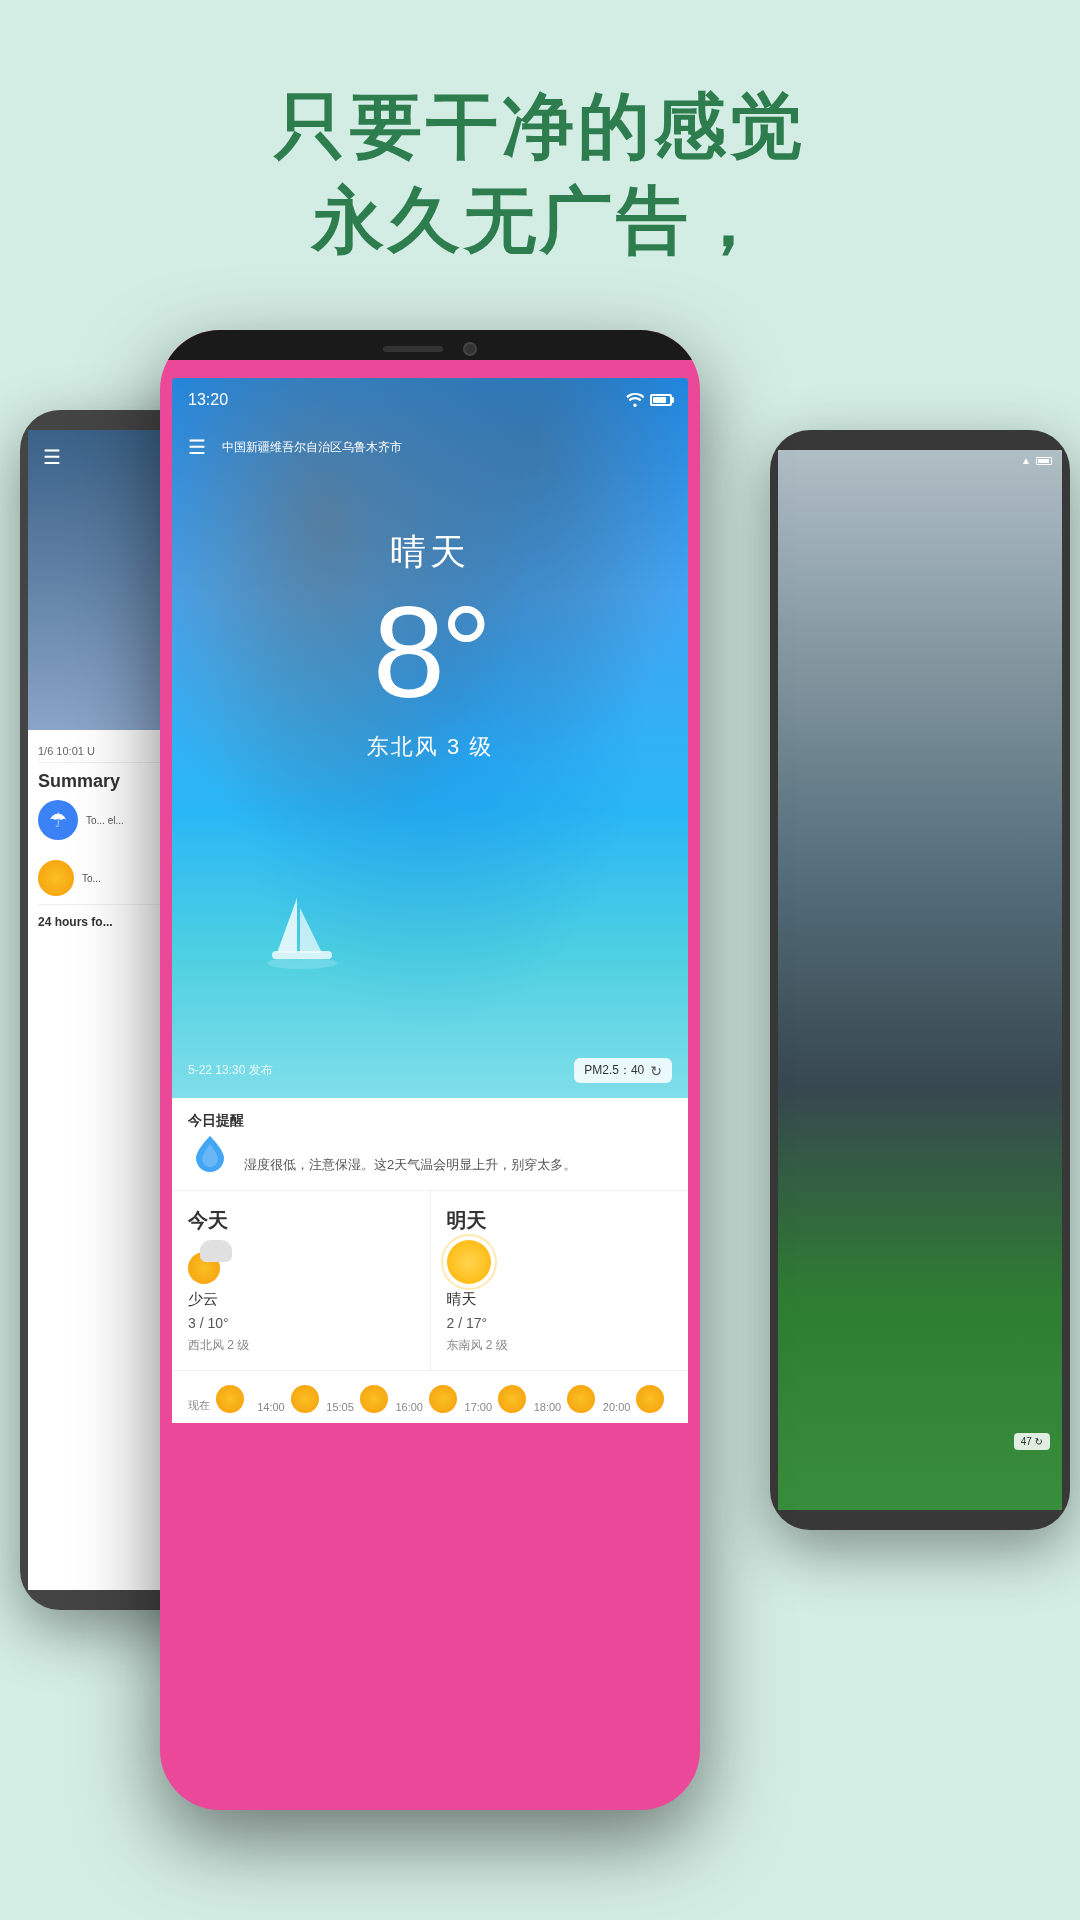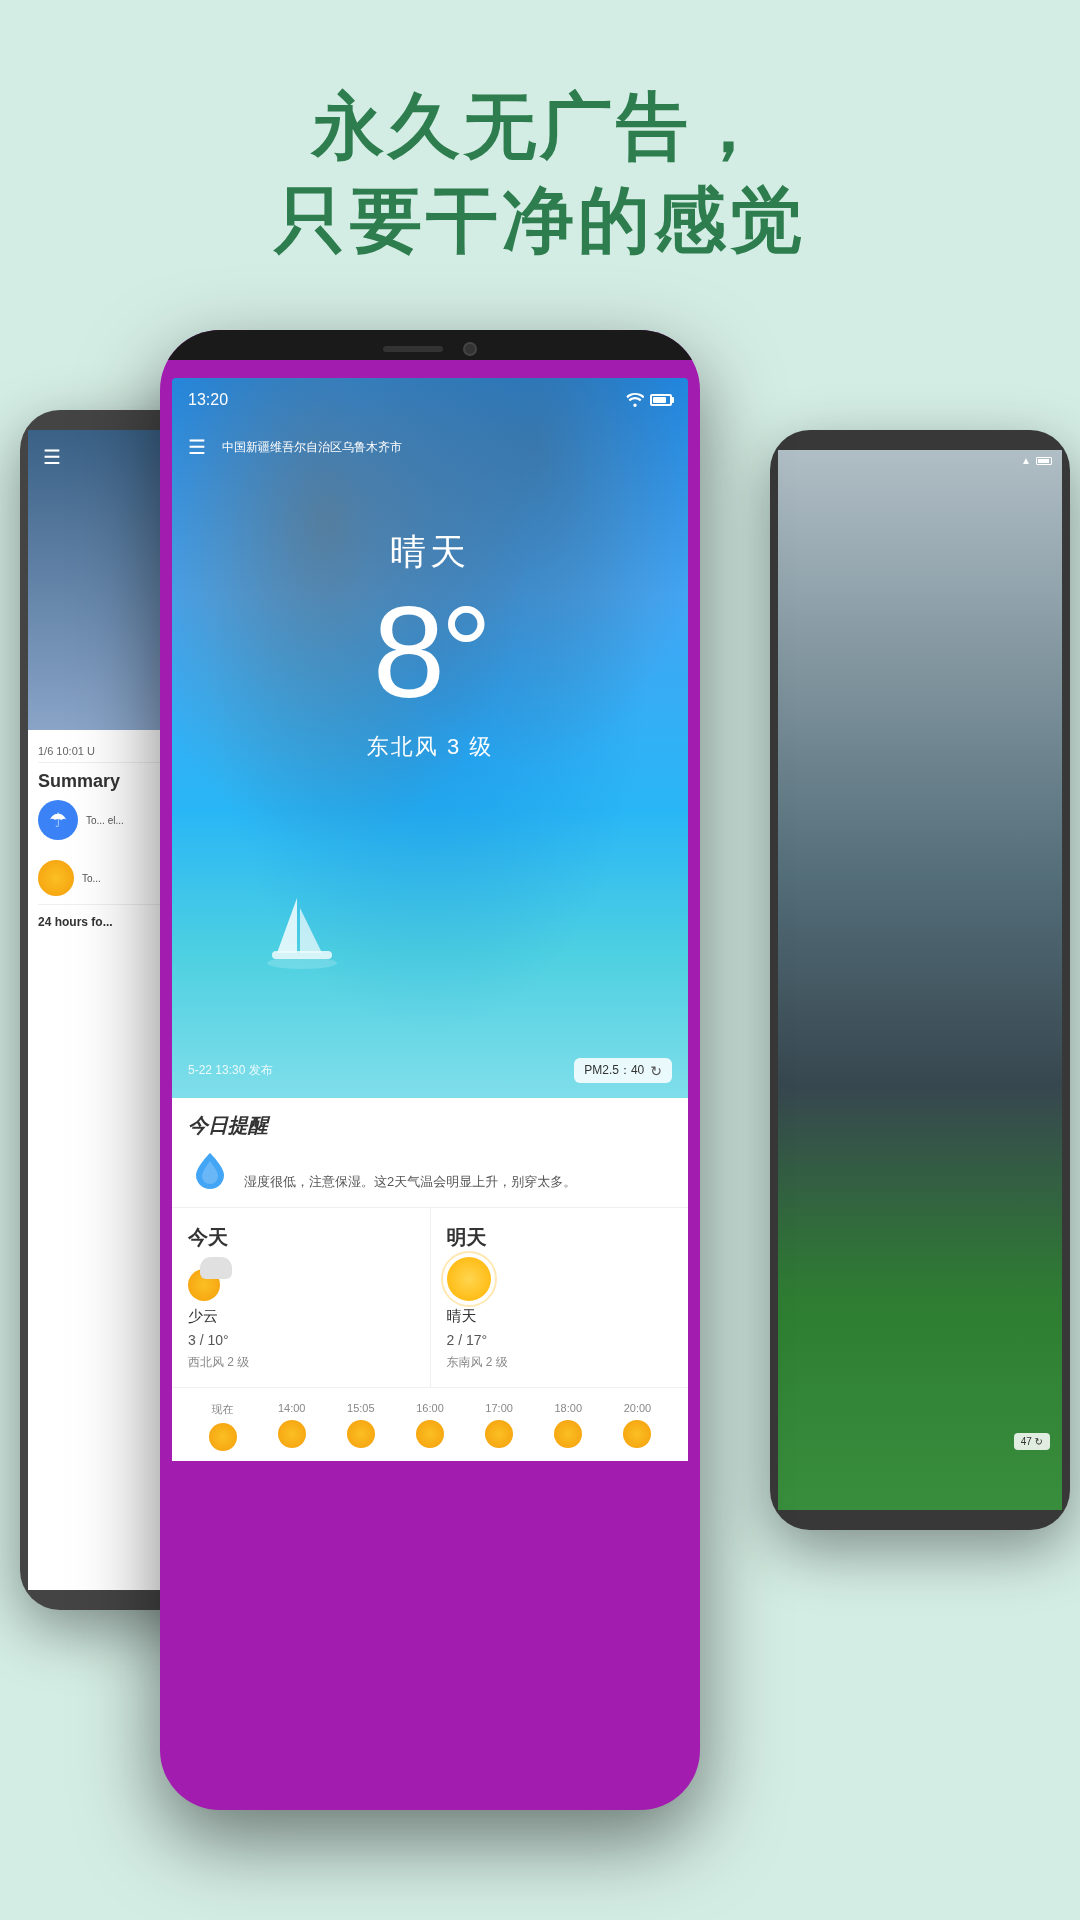--- a/index.html
+++ b/index.html
@@ -139,21 +139,21 @@
       color: #333;
     }
 
     
     .phone-center {
       position: absolute;
       left: 160px;
       top: 0;
       width: 540px;
       height: 1480px;
-      background: #a21caf;
+      background: #ec4899;
       border-radius: 60px;
       overflow: hidden;
       box-shadow: 0 30px 80px rgba(0,0,0,0.5);
       z-index: 10;
     }
     .phone-center-top-bar {
       height: 30px;
       background: #1a1a1a;
       border-radius: 60px 60px 0 0;
       display: flex;
@@ -357,25 +357,24 @@
     .weather-panel {
       background: white;
       padding: 0;
     }
 
     .today-reminder {
       padding: 14px 16px;
       border-bottom: 1px solid #f0f0f0;
     }
     .reminder-title {
-      font-size: 20px;
+      font-size: 14px;
       font-weight: bold;
       color: #333;
-      margin-bottom: 10px;
-      font-style: italic;
+      margin-bottom: 2px;
     }
     .reminder-content {
       display: flex;
       align-items: flex-end;
       gap: 12px;
     }
     .drop-icon {
       width: 44px;
       height: 44px;
       flex-shrink: 0;
@@ -465,22 +464,22 @@
       margin-bottom: 12px;
     }
     .hours-row {
       display: flex;
       gap: 0;
       overflow: hidden;
     }
     .hour-item {
       flex: 1;
       display: flex;
-      flex-direction: column;
-      align-items: center;
+      flex-direction: row;
+      align-items: flex-end;
       gap: 6px;
     }
     .hour-label {
       font-size: 11px;
       color: #888;
     }
     .hour-icon {
       width: 28px;
       height: 28px;
       background: radial-gradient(circle, #fbbf24, #f59e0b);
@@ -565,22 +564,22 @@
       position: absolute;
       top: -6px; left: -6px; right: -6px; bottom: -6px;
       border-radius: 50%;
       border: 2px solid rgba(255,180,0,0.3);
     }
   </style>
 </head>
 <body>
 
 <div class="hero-text">
+  <div>只要干净的感觉</div>
   <div>永久无广告，</div>
-  <div>只要干净的感觉</div>
 </div>
 
 <div class="phones-container">
 
   <div class="phone-left">
     <div class="phone-left-screen">
       <div class="phone-left-bg">
         <div class="phone-left-menu">☰</div>
         <div class="pm-badge-left">1/6</div>
       </div>

